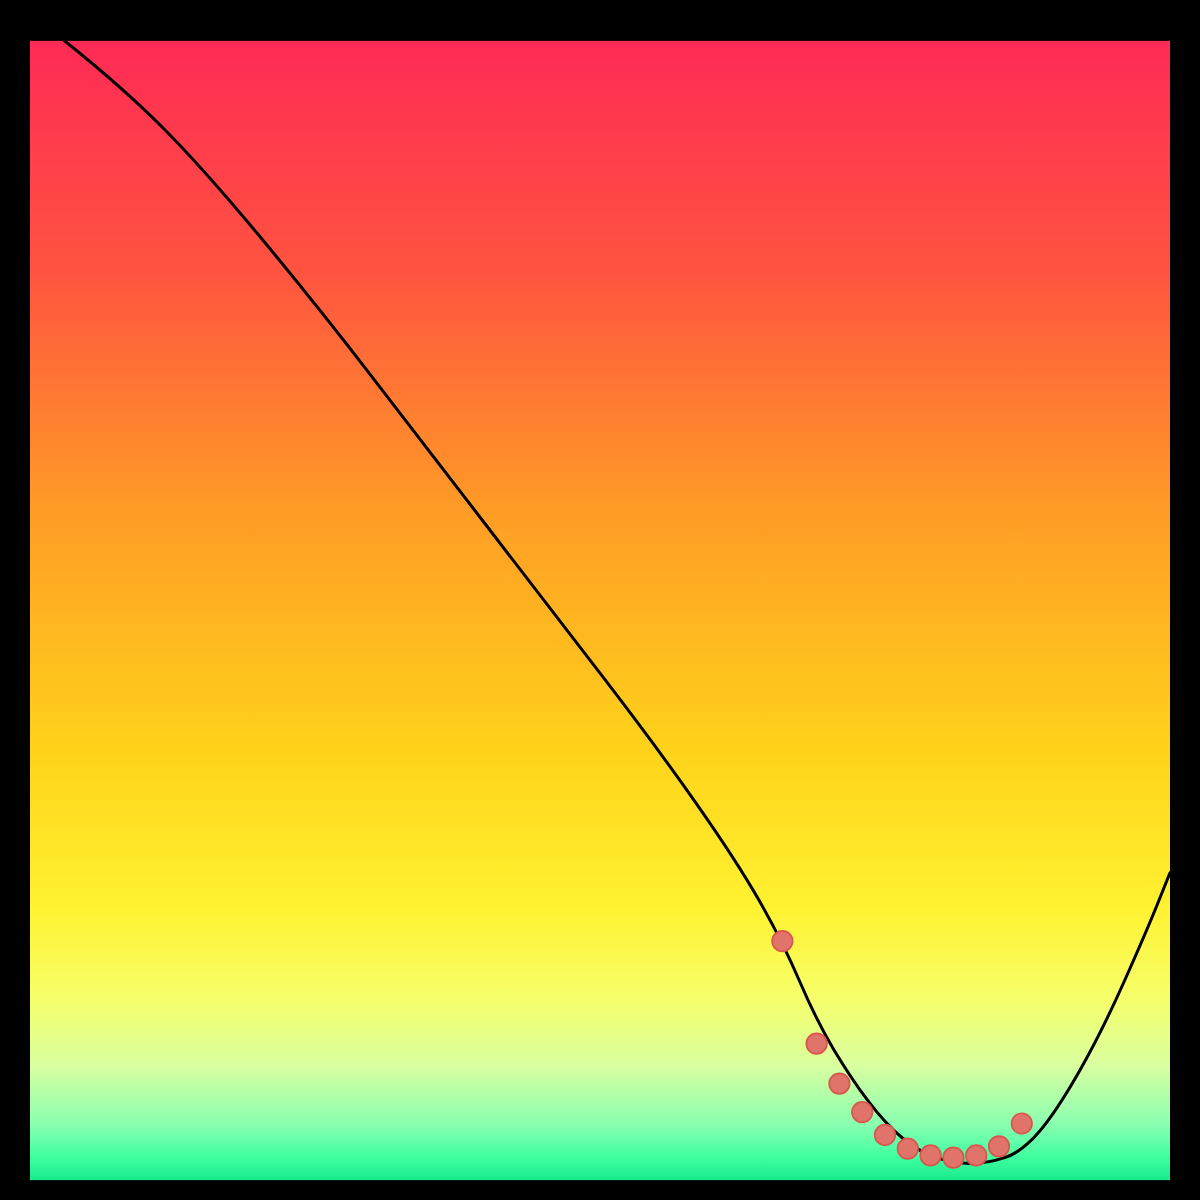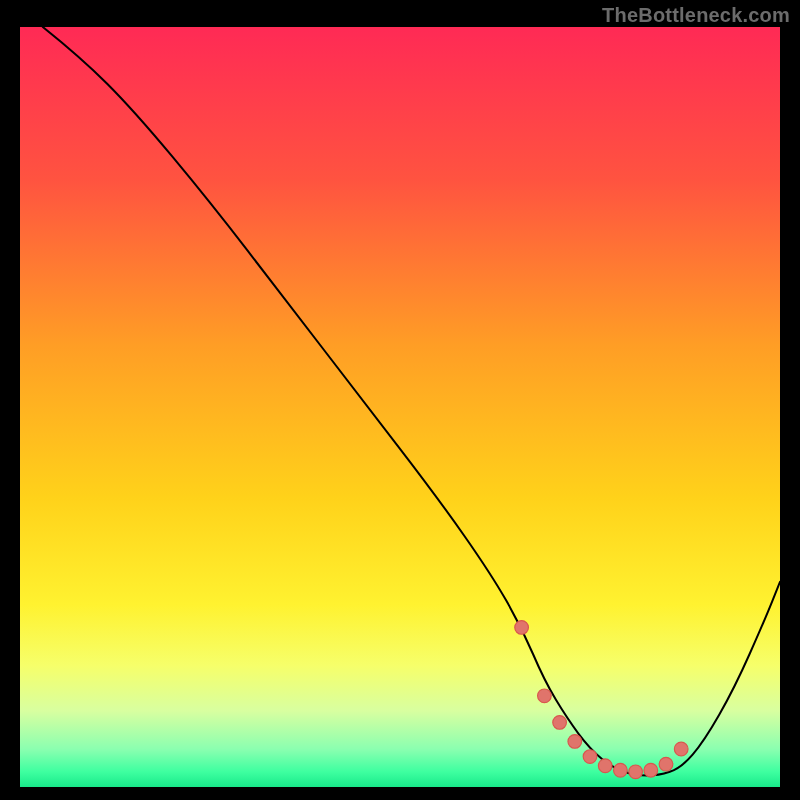--- a/index.html
+++ b/index.html
@@ -38,21 +38,20 @@
   svg {
     display: block;
     position: absolute;
     inset: 0;
   }
 </style>
 </head>
 <body>
 
 <div class="stage">
-  <div class="watermark">TheBottleneck.com</div>
 
   <div class="plot">
 
     <svg id="bg-svg" viewBox="0 0 100 100" preserveAspectRatio="none">
       <defs>
         <linearGradient id="grad" x1="0" y1="0" x2="0" y2="1">
             <stop offset="0%" stop-color="#ff2a55"></stop>
             <stop offset="20%" stop-color="#ff5340"></stop>
             <stop offset="42%" stop-color="#ff9e25"></stop>
             <stop offset="62%" stop-color="#ffd21a"></stop>

